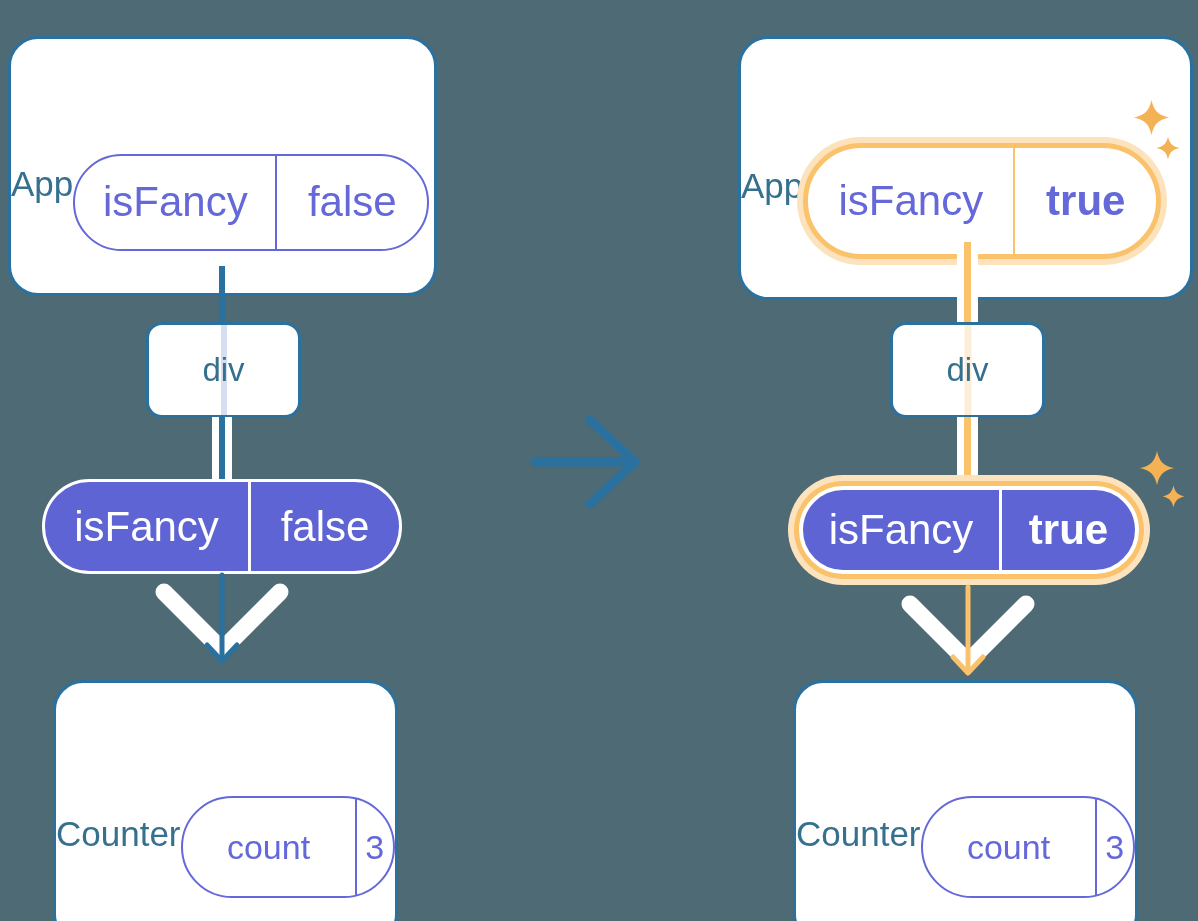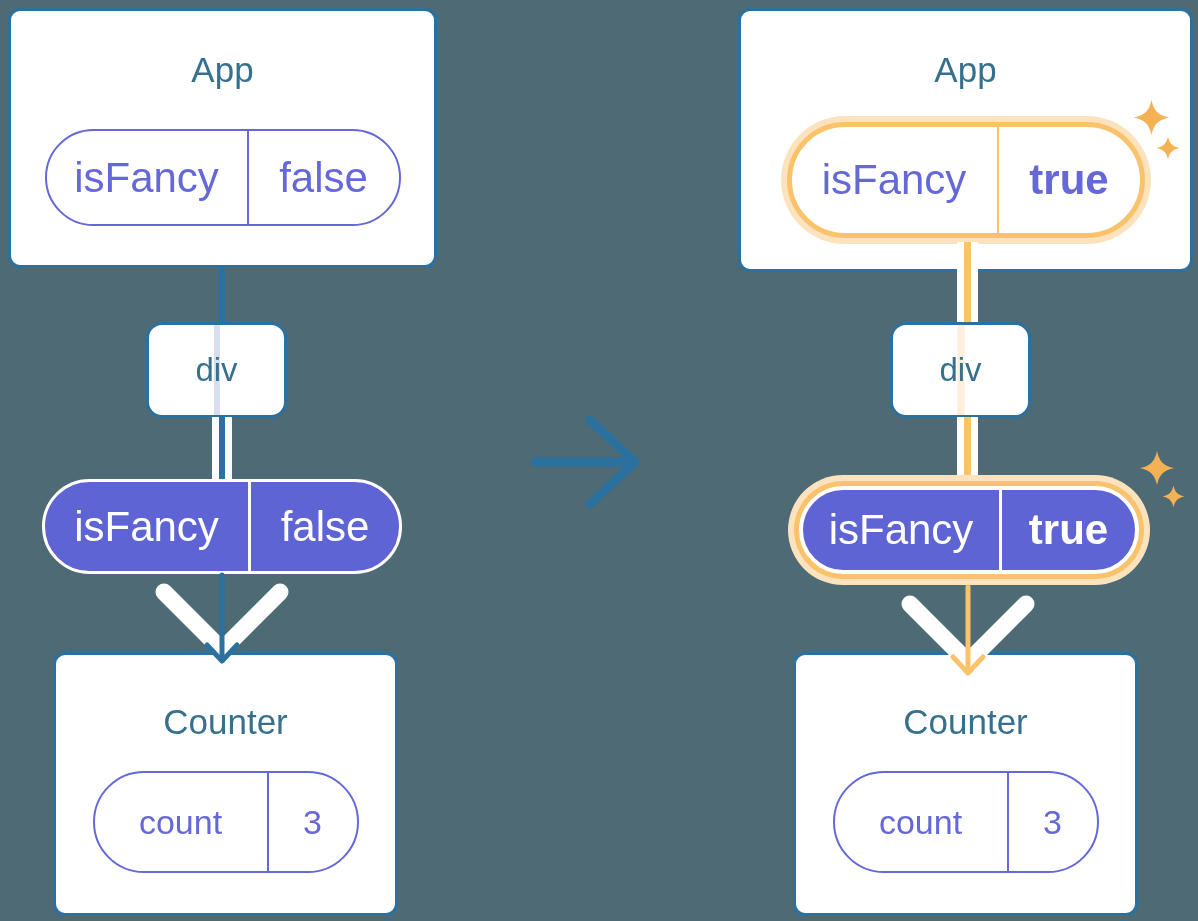--- a/index.html
+++ b/index.html
@@ -6,22 +6,22 @@
     --bg:#4d6a75; --card-border:#2b719f; --title:#36708f;
     --purple:#5f64d4; --purple-outline:#6468d8;
     --orange:#fbc26c; --orange-glow:#fce3bd; --sparkle:#f5b254;
     --lavender:#d8def2; --peach:#fdeeda;
   }
   html,body{margin:0;padding:0;}
   #canvas{position:relative;width:1198px;height:921px;background:var(--bg);
     font-family:"Liberation Sans",sans-serif;overflow:hidden;}
 
   .card{position:absolute;background:#fff;border:3.5px solid var(--card-border);
-    border-radius:12px;box-sizing:border-box;z-index:1;
-    display:flex;flex-direction:column;align-items:center;}
+    border-radius:30px;box-sizing:border-box;z-index:1;
+    display:flex;flex-direction:row;align-items:center;margin-top:28px;}
   .title{color:var(--title);font-size:35px;line-height:46px;font-weight:400;}
 
   .pill{display:flex;align-items:stretch;border-radius:999px;box-sizing:border-box;}
   .cell{display:flex;align-items:center;justify-content:center;font-size:42px;}
   .bold{font-weight:700;}
 
   
   .pill-outline{border:2.5px solid var(--purple-outline);color:var(--purple-outline);background:#fff;}
   .pill-outline .cellR{border-left:2.5px solid var(--purple-outline);flex:1;}
 
@@ -30,21 +30,21 @@
   .pill-purple .cellR{border-left:3px solid #fff;flex:1;}
 
   
   .pill-fancy-app{background:#fff;border:5px solid var(--orange);
     box-shadow:0 0 0 6px var(--orange-glow);color:var(--purple-outline);}
   .pill-fancy-app .cellR{border-left:2.5px solid var(--orange);flex:1;}
   .pill-fancy-purple{position:absolute;background:var(--purple);border:4px solid #fff;
     box-shadow:0 0 0 5px var(--orange),0 0 0 11px var(--orange-glow);color:#fff;z-index:2;}
   .pill-fancy-purple .cellR{border-left:3px solid #fff;flex:1;}
 
-  .divbox{position:absolute;width:141px;height:96px;background:#fff;
+  .divbox{position:absolute;width:155px;height:96px;background:#fff;
     border:3.5px solid var(--card-border);border-radius:16px;box-sizing:border-box;
     display:flex;align-items:center;justify-content:center;z-index:1;}
   .divbox .stripe{position:absolute;top:0;bottom:0;left:50%;transform:translateX(-50%);}
   .divbox .lbl{position:relative;z-index:1;font-size:33px;color:var(--title);}
 
   .vline{position:absolute;z-index:2;}
   .stripe3{position:absolute;display:flex;z-index:2;}
   .stripe3 .w{width:7px;background:#fff;}
   .stripe3 .m{width:6px;}
   .stripe3 .m.teal{background:var(--card-border);}

